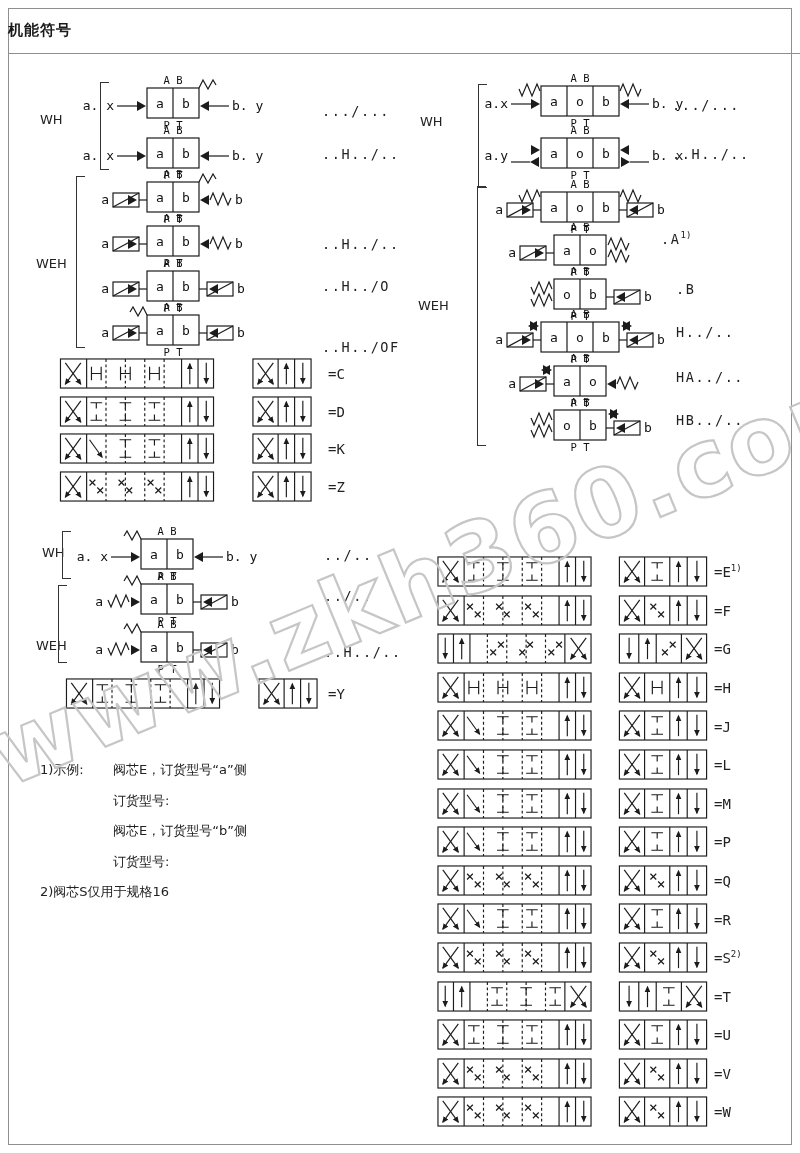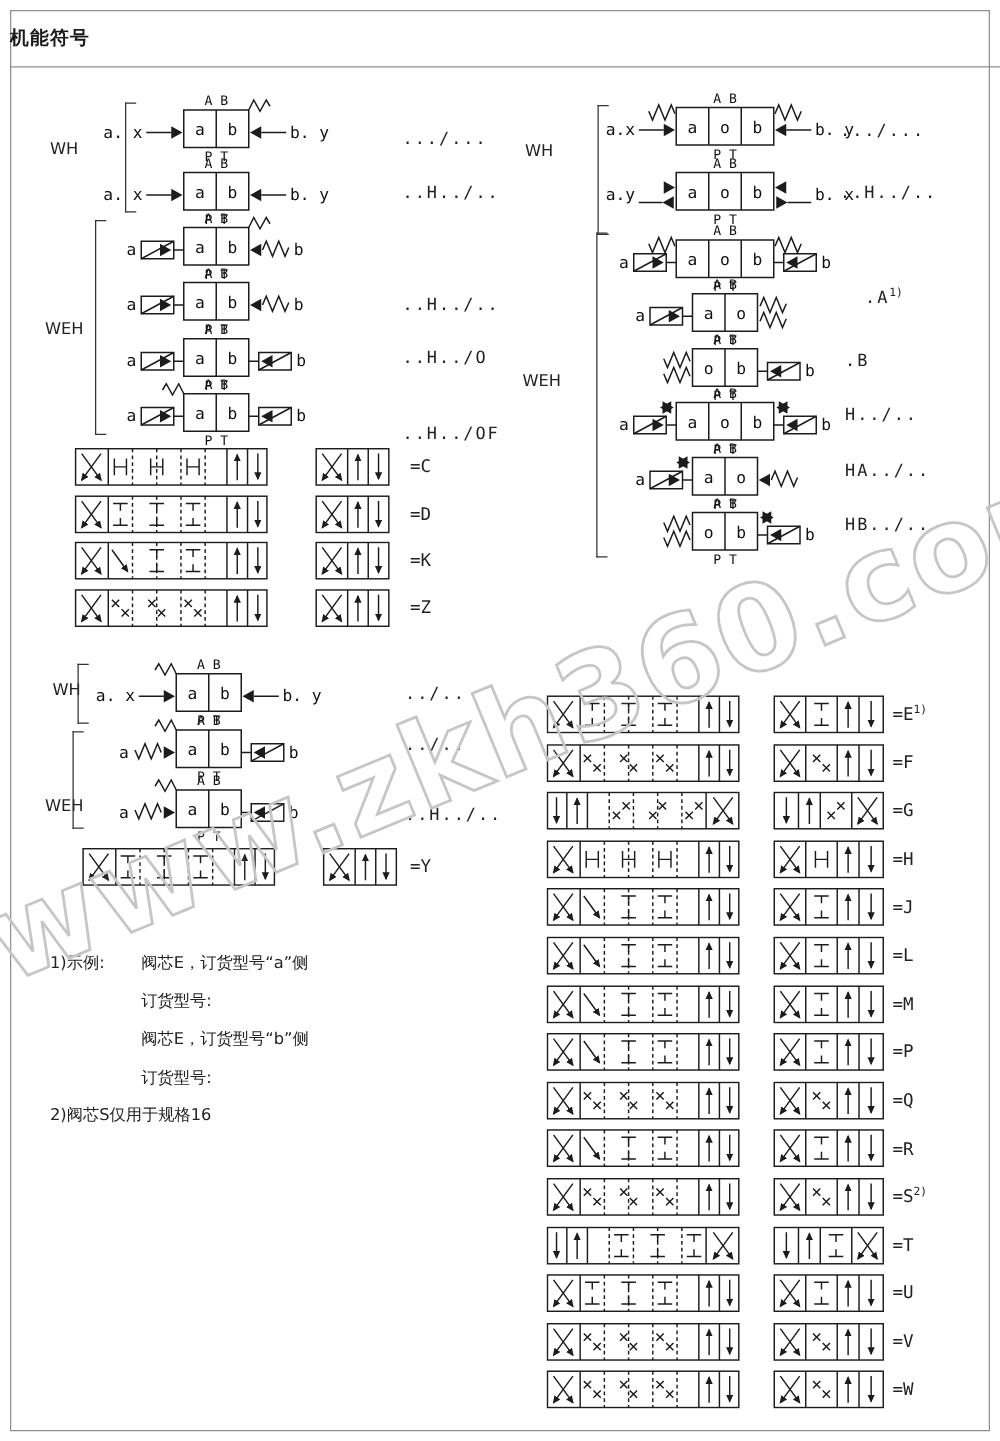--- a/index.html
+++ b/index.html
@@ -366,21 +366,21 @@
     </svg>
 
   <div class="code" style="left:322px;top:103px">.../...</div>
   <div class="code" style="left:322px;top:146px">..H../..</div>
   <div class="code" style="left:322px;top:236px">..H../..</div>
   <div class="code" style="left:322px;top:278px">..H../O</div>
   <div class="code" style="left:322px;top:339px">..H../OF</div>
 
   <div class="code" style="left:672px;top:97px">.../...</div>
   <div class="code" style="left:672px;top:146px">..H../..</div>
-  <div class="code" style="left:692px;top:230px"><span>.A</span><sup>1)</sup></div>
+  <div class="code" style="left:661px;top:230px"><span>.A</span><sup>1)</sup></div>
   <div class="code" style="left:676px;top:281px">.B</div>
   <div class="code" style="left:676px;top:324px">H../..</div>
   <div class="code" style="left:676px;top:369px">HA../..</div>
   <div class="code" style="left:676px;top:412px">HB../..</div>
 
   <div class="code" style="left:324px;top:547px">../..</div>
   <div class="code" style="left:324px;top:588px">../..</div>
   <div class="code" style="left:324px;top:644px">..H../..</div>
 
   <div class="stable ltab" style="left:57px;top:358px">

